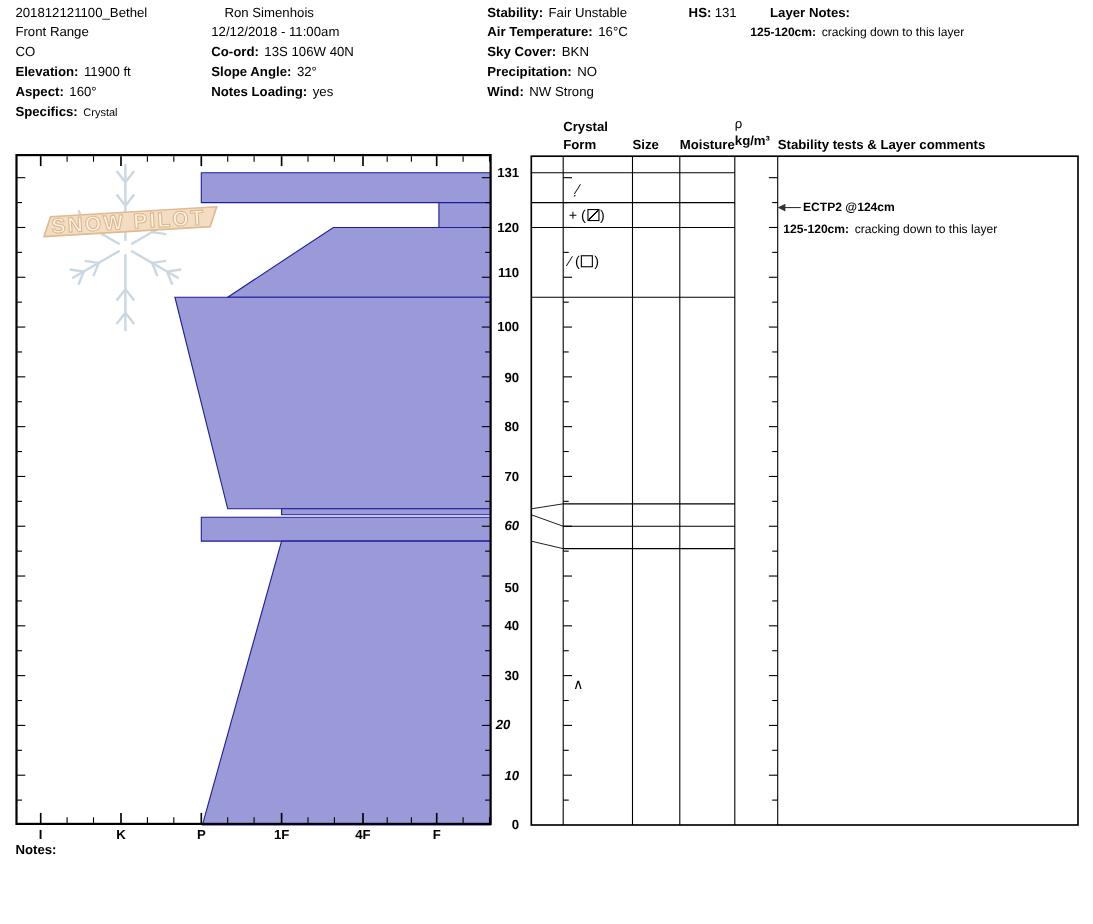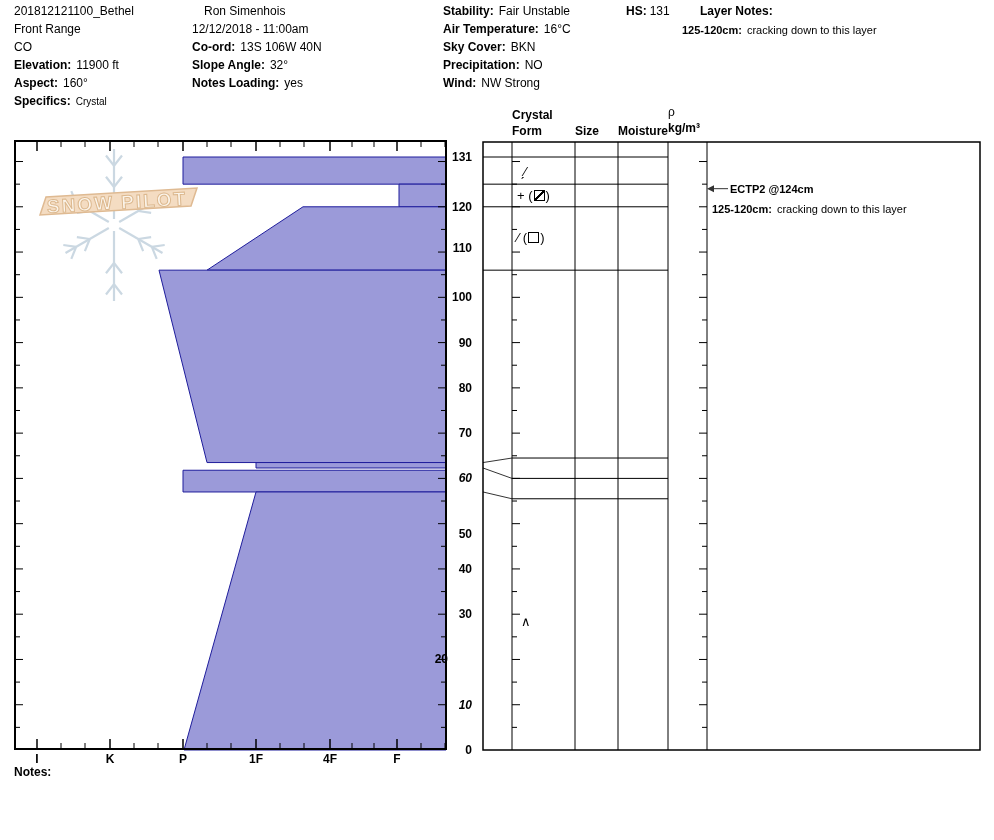--- a/index.html
+++ b/index.html
@@ -281,20 +281,21 @@
   <div class="t sm" style="left:682px;top:23px">
     <span class="b">125-120cm:</span><span class="v">cracking down to this layer</span>
   </div>
 
   <div class="t b ctr" style="left:512px;top:108px;width:106px">Crystal</div>
   <div class="t b ctr" style="left:512px;top:124px;width:63px">Form</div>
   <div class="t b ctr" style="left:575px;top:124px;width:43px">Size</div>
   <div class="t b ctr" style="left:618px;top:124px;width:50px">Moisture</div>
   <div class="t ctr" style="left:668px;top:105px;width:39px">ρ</div>
   <div class="t b ctr" style="left:668px;top:121px;width:39px">kg/m³</div>
+  <div class="t b ctr" style="left:707px;top:124px;width:273px">Stability tests &amp; Layer comments</div>
 
   <div class="sym" style="left:520px;top:165px">
     <span>ˏ∕</span>
   </div>
   <div class="sym" style="left:517px;top:189px">
     <span>+ (</span><span class="sq sq-slash"></span><span>)</span>
   </div>
   <div class="sym" style="left:517px;top:231px">
     <span>∕ (</span><span class="sq"></span><span>)</span>
   </div>
@@ -314,21 +315,21 @@
       <div class="depth-label" style="left: 440px; top: 199.794px;">120</div>
       <div class="depth-label" style="left: 440px; top: 241px;">110</div>
       <div class="depth-label" style="left: 440px; top: 290.328px;">100</div>
       <div class="depth-label" style="left: 440px; top: 335.595px;">90</div>
       <div class="depth-label" style="left: 440px; top: 380.863px;">80</div>
       <div class="depth-label" style="left: 440px; top: 426.13px;">70</div>
       <div class="depth-label" style="left: 440px; top: 471.397px; font-style: italic;">60</div>
       <div class="depth-label" style="left: 440px; top: 516.664px; margin-top: 10px;">50</div>
       <div class="depth-label" style="left: 440px; top: 561.931px;">40</div>
       <div class="depth-label" style="left: 440px; top: 607.198px;">30</div>
-      <div class="depth-label" style="left: 416px; top: 652.466px;">20</div>
+      <div class="depth-label" style="left: 432px; top: 652.466px; font-style: italic;">20</div>
       <div class="depth-label" style="left: 440px; top: 697.733px; font-style: italic;">10</div>
       <div class="depth-label" style="left: 440px; top: 743px;">0</div>
       <div class="hard-label" style="left: 22px; top: 752px;">I</div>
       <div class="hard-label" style="left: 95px; top: 752px;">K</div>
       <div class="hard-label" style="left: 168px; top: 752px;">P</div>
       <div class="hard-label" style="left: 241px; top: 752px;">1F</div>
       <div class="hard-label" style="left: 315px; top: 752px;">4F</div>
       <div class="hard-label" style="left: 382px; top: 752px;">F</div>
     </div>
 </div>

